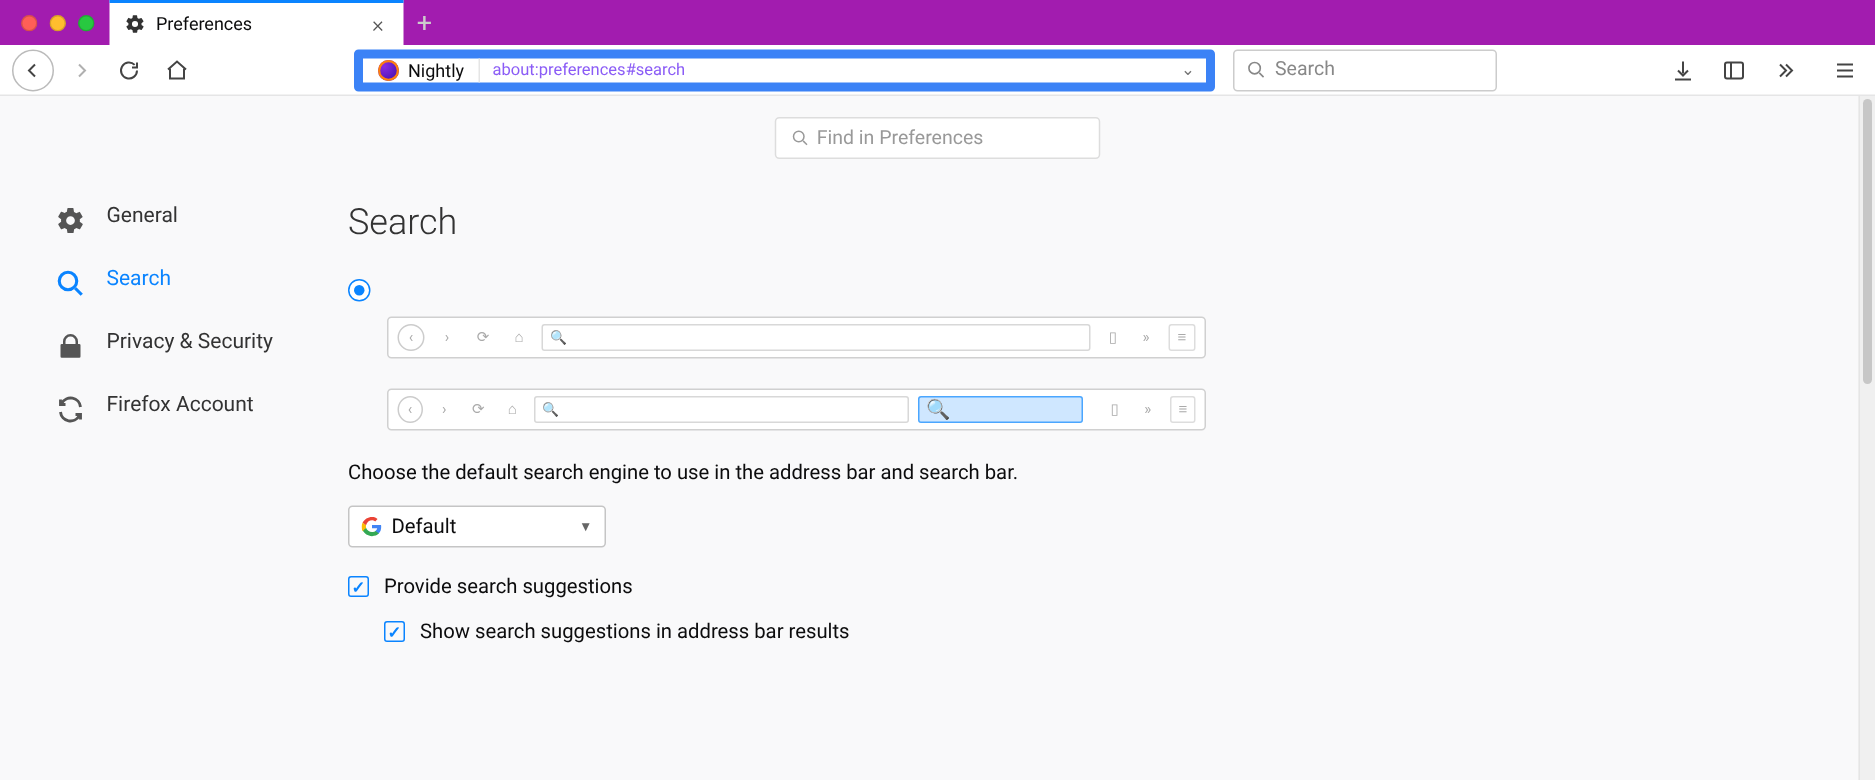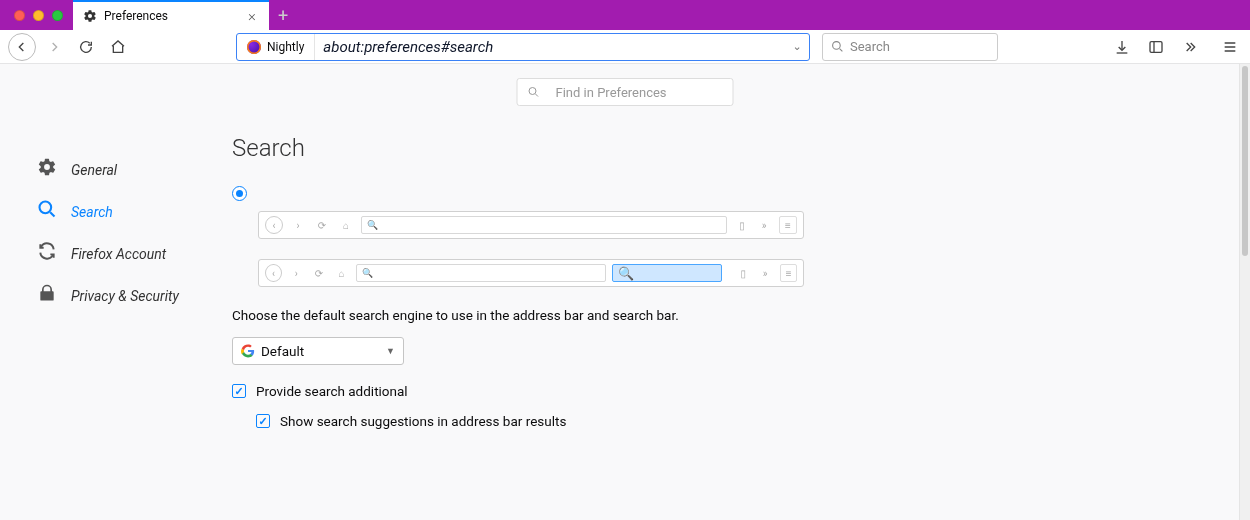--- a/index.html
+++ b/index.html
@@ -18,41 +18,41 @@
   .tab .close { width: 18px; height: 18px; display: flex; align-items: center; justify-content: center; color: #555; font-size: 15px; font-weight: 300; }
   .new-tab { width: 28px; display: flex; align-items: center; justify-content: center; color: #ccc; font-size: 18px; cursor: pointer; }
   .tab-strip-rest { flex: 1; }
 
   
   .nav-toolbar { height: 34px; background: #fff; border-bottom: 1px solid #e5e5e6; display: flex; align-items: center; gap: 4px; padding: 0 8px; }
   .nav-btn { width: 28px; height: 28px; border-radius: 4px; display: flex; align-items: center; justify-content: center; color: #444; cursor: pointer; }
   .nav-btn.back { width: 28px; height: 28px; border: 1px solid #bbb; border-radius: 50%; }
   .nav-btn.fwd { color: #b0b0b0; }
   .nav-btn svg { width: 16px; height: 16px; }
-  .urlbar { flex: 1; height: 28px; border: 1px solid #3b82f6; border-radius: 3px; display: flex; align-items: center; margin-left: 100px; margin-right: 8px; max-width: 574px; background: #fff; }
+  .urlbar { flex: 1; height: 28px; border: 6px solid #3b82f6; border-radius: 3px; display: flex; align-items: center; margin-left: 100px; margin-right: 8px; max-width: 574px; background: #fff; }
   .urlbar .identity { display: flex; align-items: center; gap: 6px; padding: 0 10px; border-right: 1px solid #e5e5e5; height: 100%; font-size: 12px; }
   .urlbar .ff-icon { width: 14px; height: 14px; border-radius: 50%; background: radial-gradient(circle at 30% 30%, #8a2be2, #3a0ca3); box-shadow: 0 0 0 1.5px #ff7f0e inset; }
-  .urlbar .url { flex: 1; padding: 0 8px; font-size: 15px; color: #0f172a; font-style: italic; }
+  .urlbar .url { flex: 1; padding: 0 8px; font-size: 11px; color: #8b5cf6; }
   .urlbar .drop { width: 24px; text-align: center; color: #777; font-size: 11px; }
   .search-box { width: 176px; height: 28px; border: 1px solid #ccc; border-radius: 3px; display: flex; align-items: center; gap: 6px; padding: 0 8px; color: #888; font-size: 13px; }
   .toolbar-right { margin-left: auto; display: flex; align-items: center; gap: 10px; }
   .icon-btn { width: 24px; height: 24px; display: flex; align-items: center; justify-content: center; color: #444; cursor: pointer; }
   .icon-btn svg { width: 16px; height: 16px; }
   .menu-btn { margin-left: 6px; }
 
   
   .content { display: flex; height: calc(520px - 64px); background: #f9f9fa; position: relative; }
   .scrollbar { position: absolute; top: 0; right: 0; width: 11px; bottom: 0; background: #f0f0f0; border-left: 1px solid #e5e5e5; }
   .scrollbar-thumb { position: absolute; top: 2px; left: 2px; right: 2px; height: 190px; background: #c7c7c7; border-radius: 4px; }
 
   .find-bar-wrap { position: absolute; top: 14px; left: 50%; transform: translateX(-50%); }
-  .find-bar { width: 217px; height: 28px; border: 1px solid #ddd; border-radius: 3px; background: #fff; display: flex; align-items: center; gap: 16px; padding: 0 10px; color: #999; font-size: 13px; }
+  .find-bar { width: 217px; height: 28px; border: 1px solid #ddd; border-radius: 3px; background: #fff; display: flex; align-items: center; gap: 5px; padding: 0 10px; color: #999; font-size: 13px; }
 
   .sidebar { width: 216px; padding: 72px 0 0 34px; }
-  .cat { display: flex; align-items: flex-end; gap: 13px; height: 42px; width: 168px; border-radius: 3px; padding-left: 2px; cursor: pointer; font-size: 14px; color: #333; font-style: italic; }
+  .cat { display: flex; align-items: flex-start; gap: 13px; height: 42px; width: 168px; border-radius: 3px; padding-left: 2px; cursor: pointer; font-size: 14px; color: #333; }
   .cat.active { color: #0a84ff; }
   .cat.active .cat-icon { color: #0a84ff; }
   .cat-icon { width: 22px; height: 22px; display: flex; align-items: center; justify-content: center; color: #555; }
   .cat-icon svg { width: 20px; height: 20px; }
 
   .main { flex: 1; padding: 70px 30px 20px 16px; max-width: 580px; }
   .page-title { font-size: 24px; font-weight: 300; color: #333; margin-bottom: 24px; }
   .section-title { font-size: 14px; font-weight: 600; margin-bottom: 14px; }
   .radio-row { display: flex; align-items: center; gap: 12px; margin-bottom: 10px; font-size: 13.5px; }
   .radio { width: 15px; height: 15px; border: 1px solid #999; border-radius: 50%; background: #fff; display: flex; align-items: center; justify-content: center; cursor: pointer; }
@@ -193,36 +193,36 @@
       <span class="cat-icon">
         <svg viewBox="0 0 24 24" fill="none" stroke="currentColor" stroke-width="2.5">
             <circle cx="10" cy="10" r="7"></circle>
             <path d="M21 21l-5.2-5.2"></path>
           </svg>
       </span>
       <span>Search</span>
     </div>
     <div class="cat">
       <span class="cat-icon">
+        <svg viewBox="0 0 24 24" fill="currentColor">
+            <path d="M6 10V8a6 6 0 1 1 12 0v2h1a1 1 0 0 1 1 1v9a1 1 0 0 1-1 1H5a1 1 0 0 1-1-1v-9a1 1 0 0 1 1-1Zm2 0h8V8a4 4 0 1 0-8 0Z"></path>
+          </svg>
+      </span>
+      <span>Privacy &amp; Security</span>
+    </div>
+    <div class="cat">
+      <span class="cat-icon">
         <svg viewBox="0 0 24 24" fill="none" stroke="currentColor" stroke-width="2.3">
             <path d="M20 10A8 8 0 0 0 5 7"></path>
             <path d="M4 4v4h4"></path>
             <path d="M4 14a8 8 0 0 0 15 3"></path>
             <path d="M20 20v-4h-4"></path>
           </svg>
       </span>
       <span>Firefox Account</span>
-    </div>
-    <div class="cat">
-      <span class="cat-icon">
-        <svg viewBox="0 0 24 24" fill="currentColor">
-            <path d="M6 10V8a6 6 0 1 1 12 0v2h1a1 1 0 0 1 1 1v9a1 1 0 0 1-1 1H5a1 1 0 0 1-1-1v-9a1 1 0 0 1 1-1Zm2 0h8V8a4 4 0 1 0-8 0Z"></path>
-          </svg>
-      </span>
-      <span>Privacy &amp; Security</span>
     </div>
   </div>
 
   <div class="main">
     <div class="page-title">Search</div>
 
 
     <div class="radio-row">
       <span class="radio checked"></span>
     </div>
@@ -268,21 +268,21 @@
           <path fill="#34A853" d="M24 46c6.5 0 11.9-2.1 15.9-5.8l-7.6-5.9c-2 1.4-4.8 2.4-8.3 2.4-6.3 0-11.7-4.2-13.6-9.9l-7.8 6C6.4 40.6 14.6 46 24 46z"></path>
           <path fill="#FBBC05" d="M10.4 26.8A14.7 14.7 0 0 1 10.4 21l-7.8-6A24 24 0 0 0 0 24c0 3.9.9 7.5 2.6 10.8z"></path>
           <path fill="#EA4335" d="M24 9.5c3.5 0 5.9 1.5 7.3 2.8l5.4-5.3C33.9 3.4 29.5 2 24 2 14.6 2 6.4 7.4 2.6 15l7.8 6C12.3 13.7 17.7 9.5 24 9.5z"></path>
         </svg>
       <span>Default</span>
       <span class="caret">▼</span>
     </div>
 
     <div class="check-row">
       <span class="check">✓</span>
-      <span>Provide search additional</span>
+      <span>Provide search suggestions</span>
     </div>
     <div class="check-row indent">
       <span class="check">✓</span>
       <span>Show search suggestions in address bar results</span>
     </div>
   </div>
 
   <div class="scrollbar">
     <div class="scrollbar-thumb"></div>
   </div>

